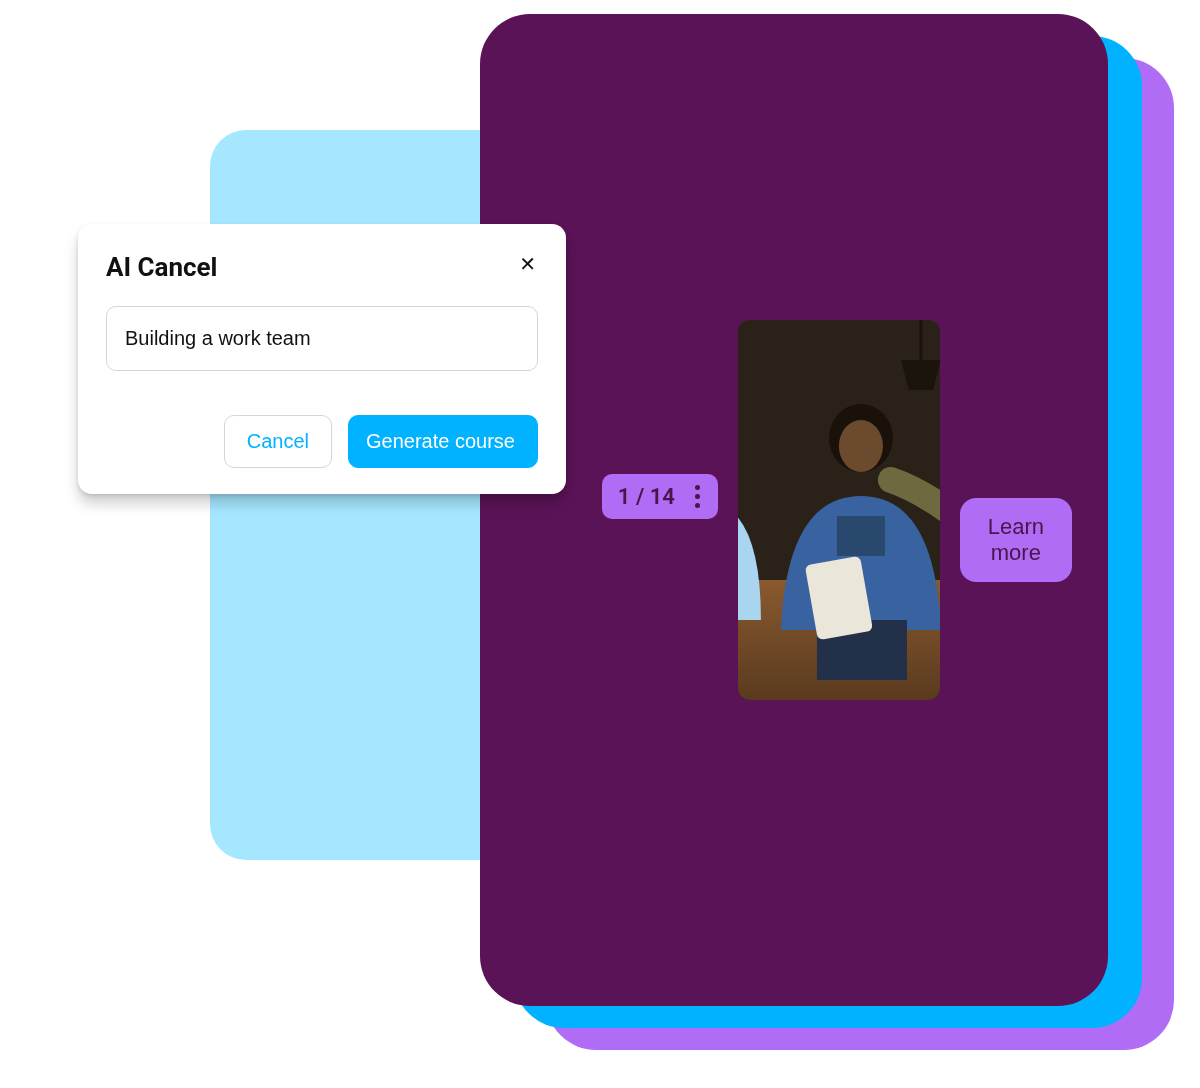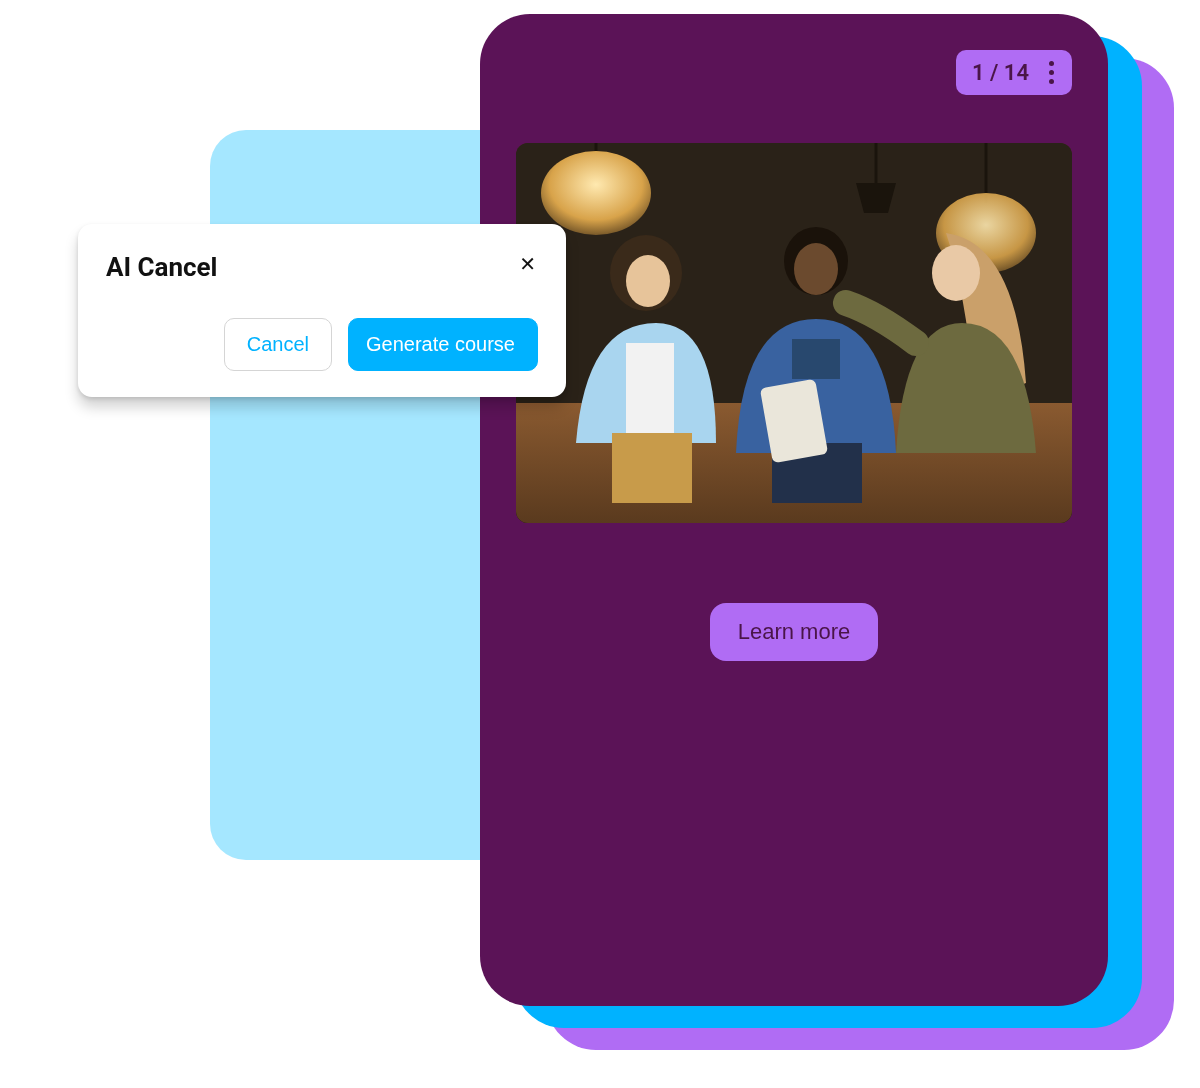--- a/index.html
+++ b/index.html
@@ -36,21 +36,21 @@
   .phone {
     position: absolute;
     left: 480px;
     top: 14px;
     width: 628px;
     height: 992px;
     background: #5b1357;
     border-radius: 50px;
     padding: 36px;
     display: flex;
-    flex-direction: column;
+    flex-direction: row;
     align-items: center;
     gap: 20px;
   }
 
   .phone-top {
     width: 100%;
     display: flex;
     justify-content: flex-end;
     margin-bottom: 28px;
   }
@@ -258,17 +258,18 @@
 
 </div>
 
 <div class="modal">
   <div class="modal-head">
     <div class="modal-title">AI Cancel</div>
     <button class="close" aria-label="Close">
       <span>✕</span>
     </button>
   </div>
+  <input class="input" type="text" value="Building a work team" style="">
   <div class="modal-actions">
     <button class="btn btn-outline">Cancel</button>
     <button class="btn btn-primary">Generate course</button>
   </div>
 </div>
 
 </body></html>

